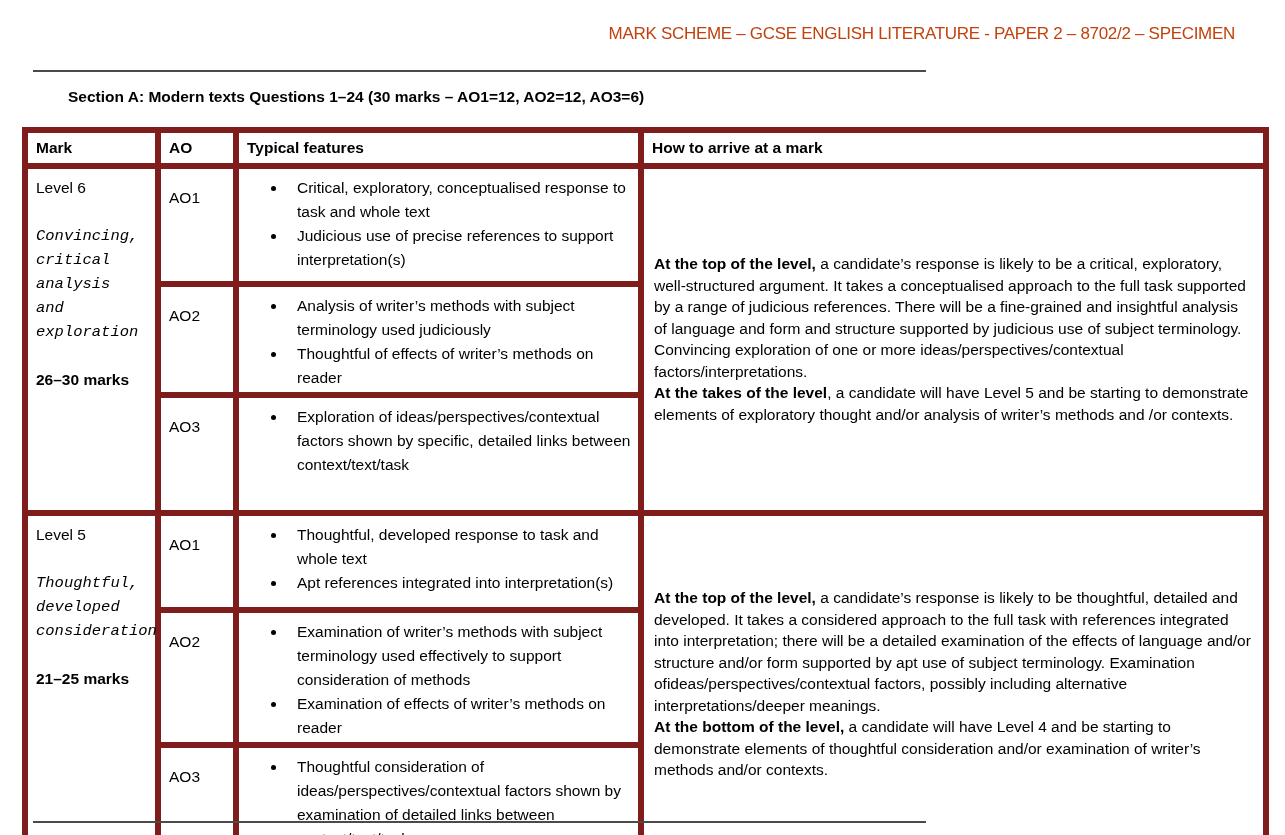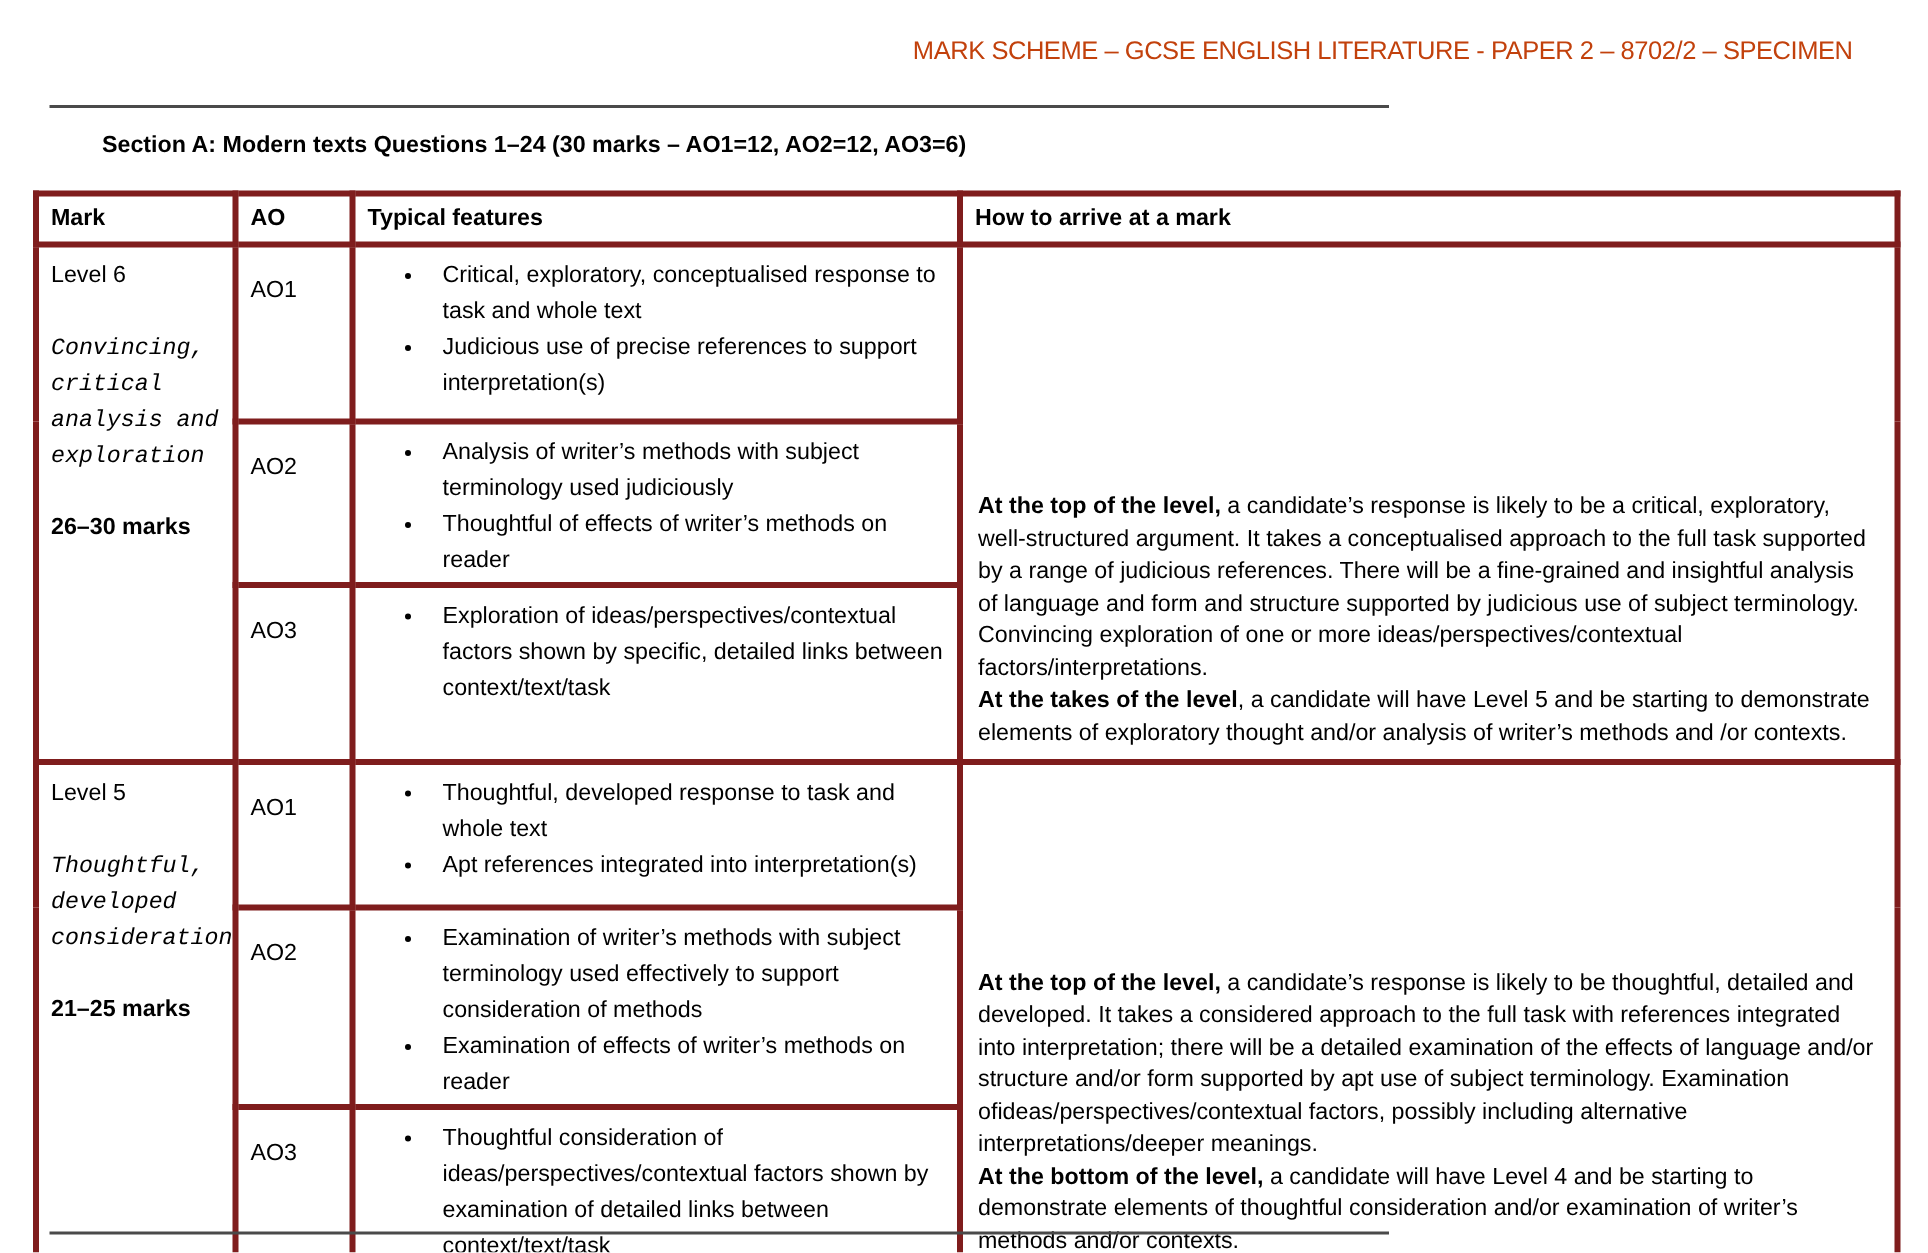--- a/index.html
+++ b/index.html
@@ -45,21 +45,21 @@
     position: absolute;
     top: 127px;
     left: 22px;
     width: 1241px;
     border-collapse: collapse;
     table-layout: fixed;
     font-size: 15.5px;
   }
   table.mark-table th,
   table.mark-table td {
-    border: 4px solid #7f1d1d;
+    border: 6px solid #7f1d1d;
     vertical-align: top;
     text-align: left;
   }
   table.mark-table th {
     font-weight: bold;
     padding: 6px 8px;
     height: 33px;
   }
   .mark-cell { padding: 7px 8px; line-height: 24px; }
   .level-descriptor { font-style: italic; margin-top: 24px; font-family: Liberation Mono, monospace; }
@@ -70,21 +70,21 @@
     margin: 5px 0 0 0;
     padding-left: 48px;
     line-height: 24px;
   }
   .features-cell li { padding-left: 10px; }
   .how-cell { padding: 0; }
   .how-inner {
     height: 100%;
     display: flex;
     flex-direction: column;
-    justify-content: flex-end;
+    justify-content: center;
     padding: 6px 10px 7px 10px;
     line-height: 21.5px;
   }
   .how-cell-l6 { height: 330px; }
   .how-cell-l5 { height: 315px; }
 </style>
 </head>
 <body>
 
 <div class="page">

